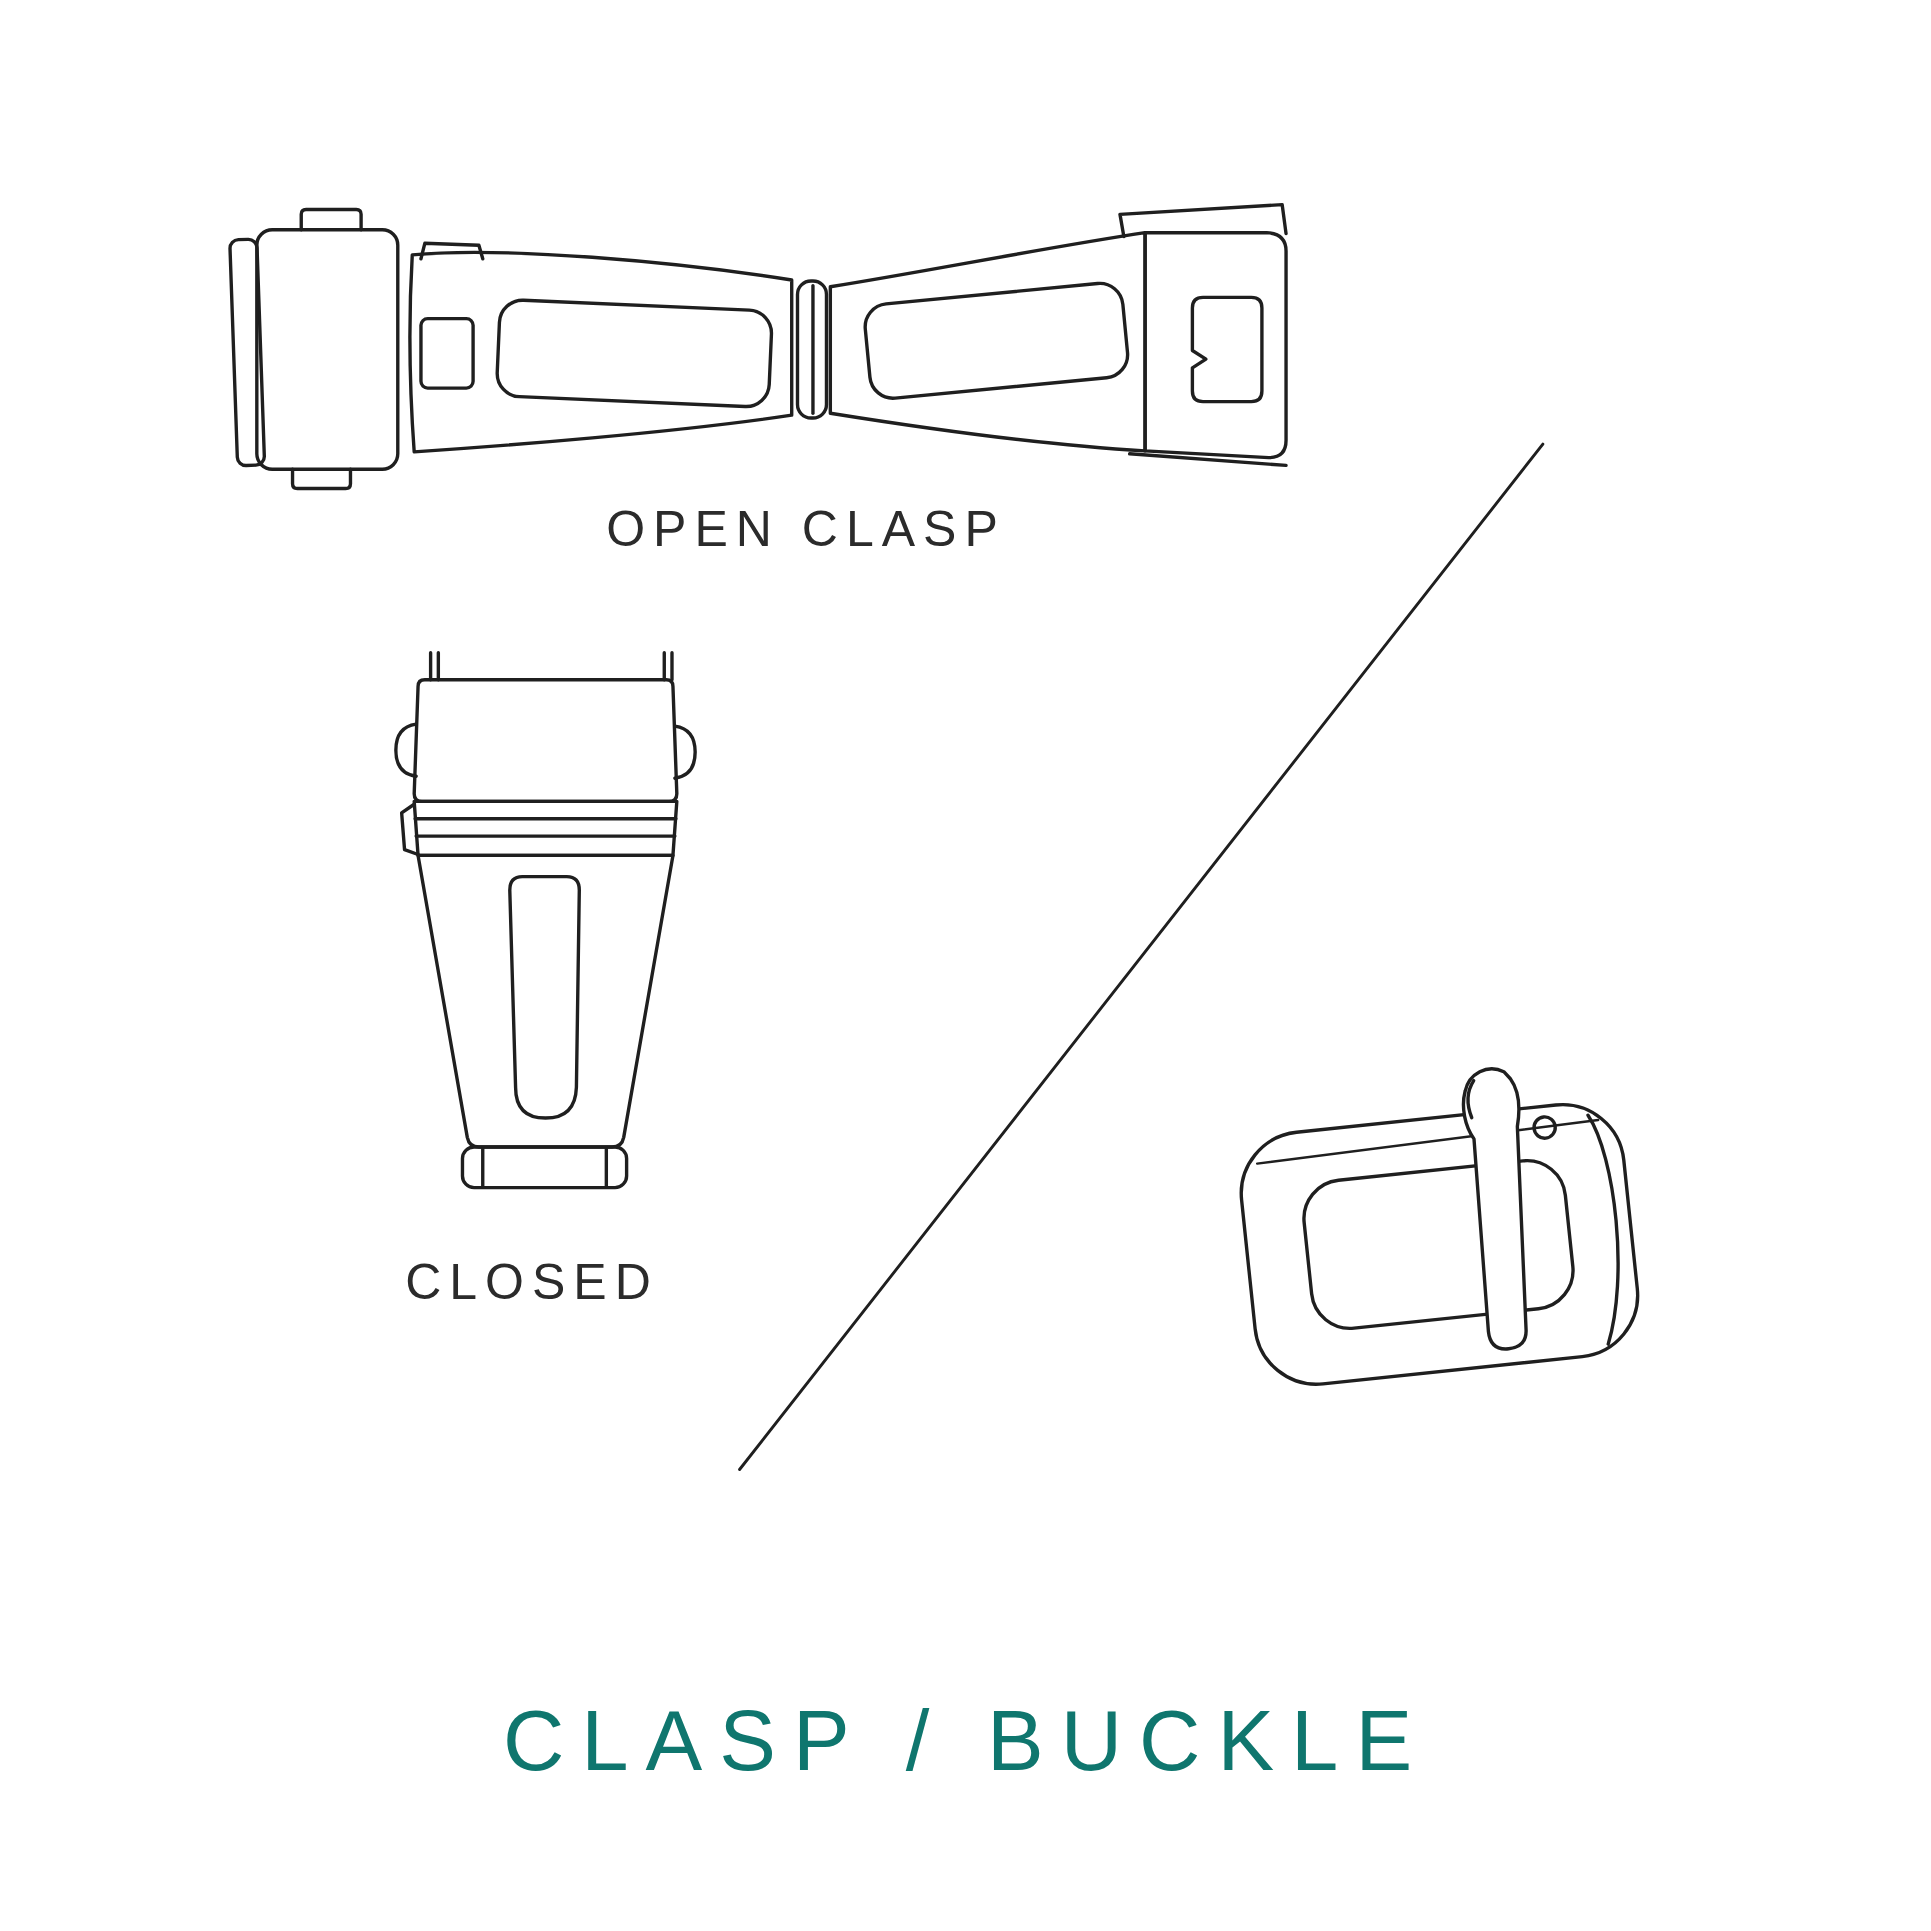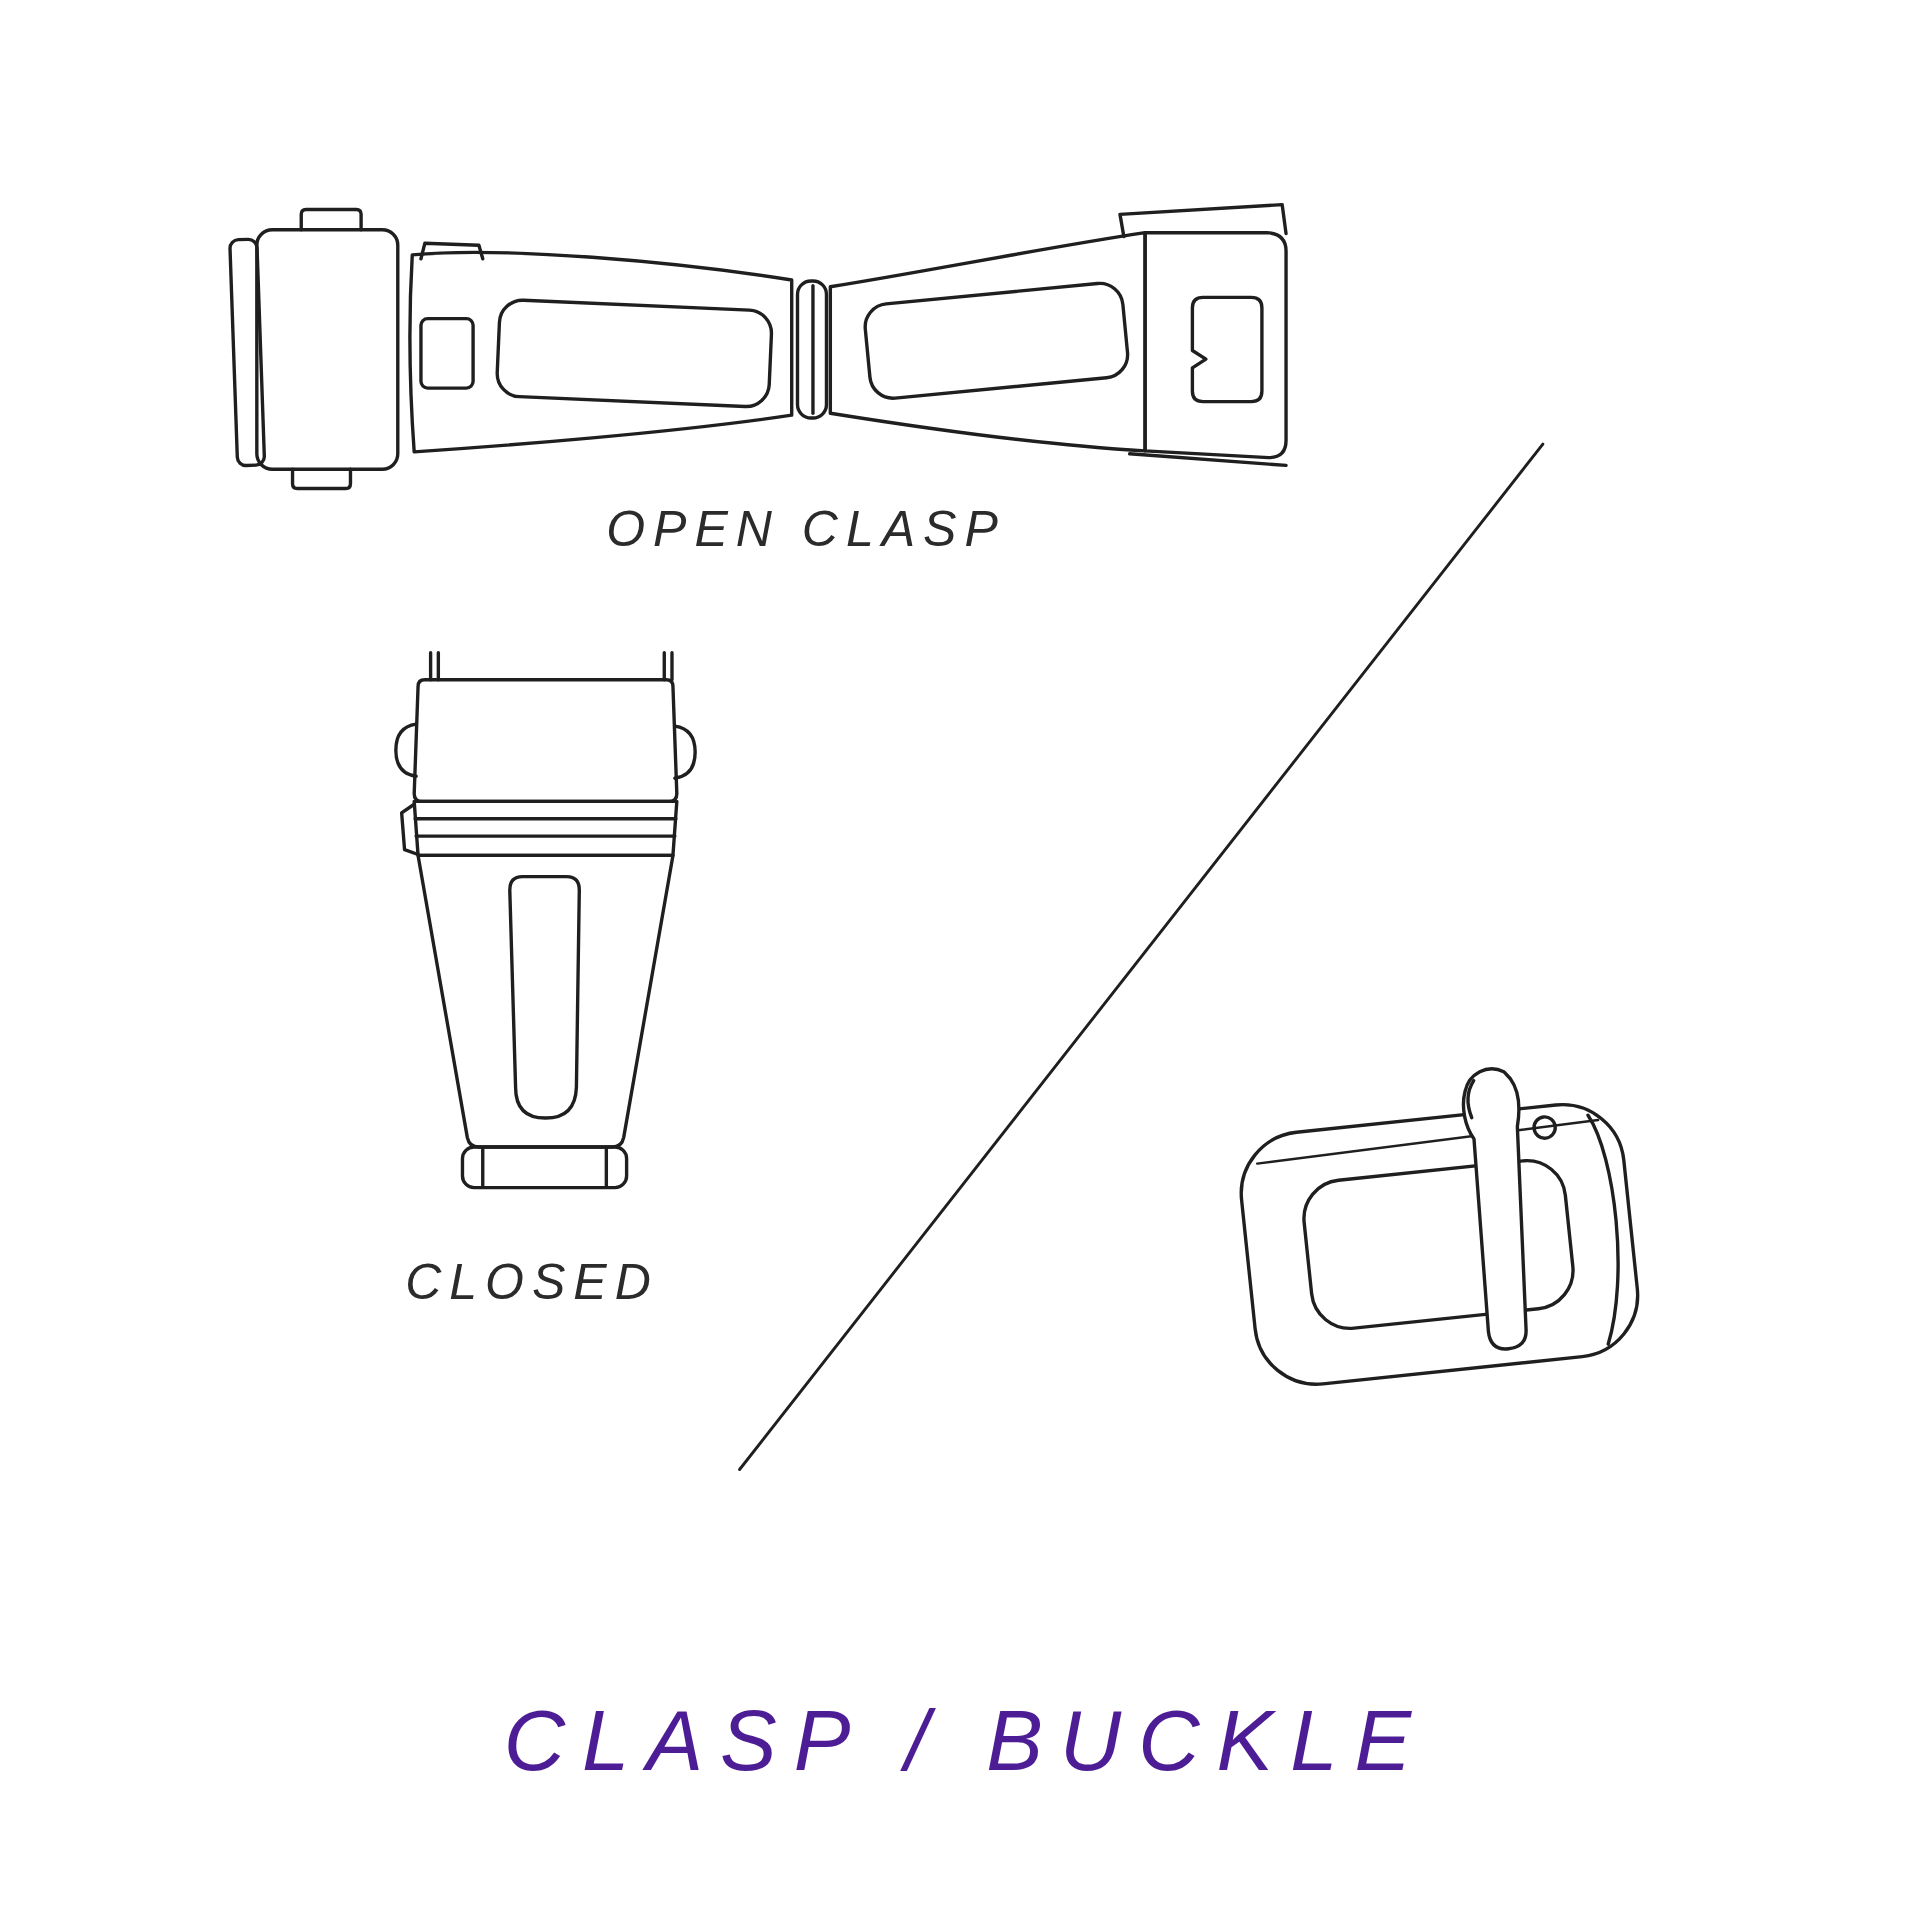--- a/index.html
+++ b/index.html
@@ -2,37 +2,36 @@
 <html><head>
 <meta charset="utf-8">
 <style>
   html,body{margin:0;padding:0;background:#ffffff;}
   .canvas{
     position:relative;
     width:1931px;height:1931px;
     background:#ffffff;
     overflow:hidden;
     font-family:"Liberation Sans", sans-serif;
-    font-style:italic;
   }
   .art{position:absolute;left:0;top:0;}
   .label{
     position:absolute;
     transform:translateX(-50%);
     font-size:50px;
     letter-spacing:0.16em;
     color:#2b2b2b;
     white-space:nowrap;
   }
   .title{
     position:absolute;
     transform:translateX(-50%);
     font-size:85px;
     letter-spacing:0.2em;
-    color:#4c1d95;
+    color:#0f766e;
     white-space:nowrap;
   }
 </style>
 </head>
 <body>
 
 <div class="canvas">
 
   <svg class="art" width="1931" height="1931" viewBox="0 0 2000 2000" fill="none" stroke="#1f1f1f" stroke-width="3.5" stroke-linejoin="round" stroke-linecap="round">
 

